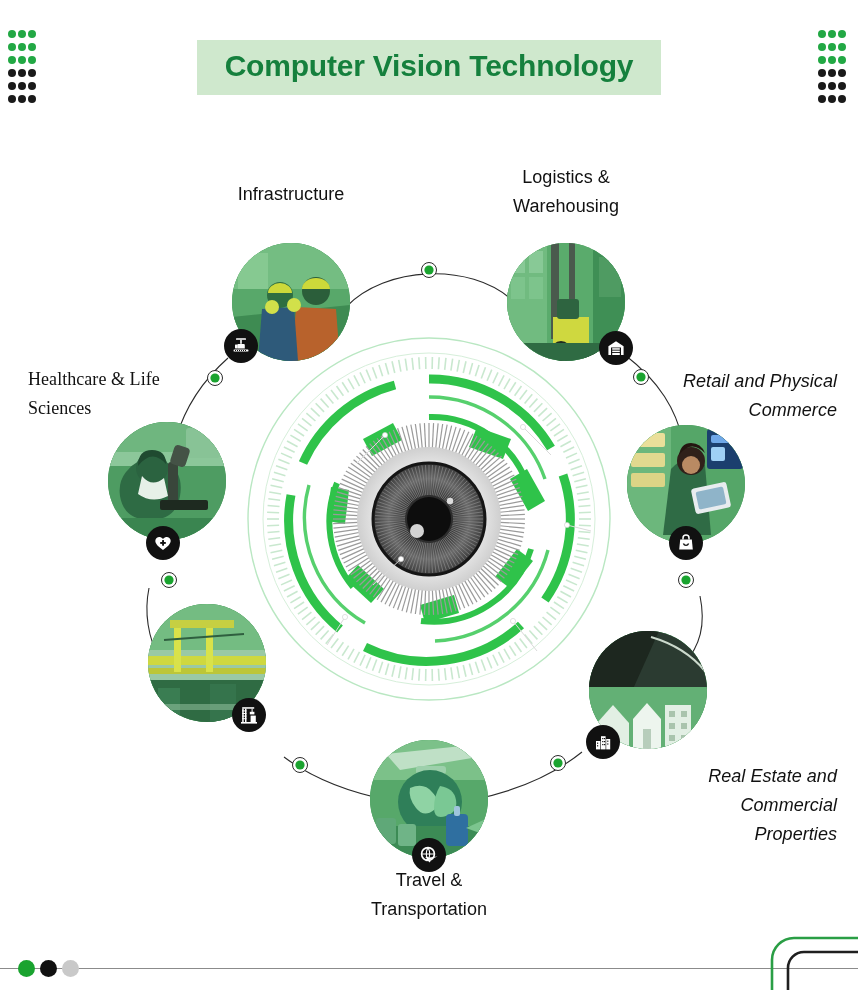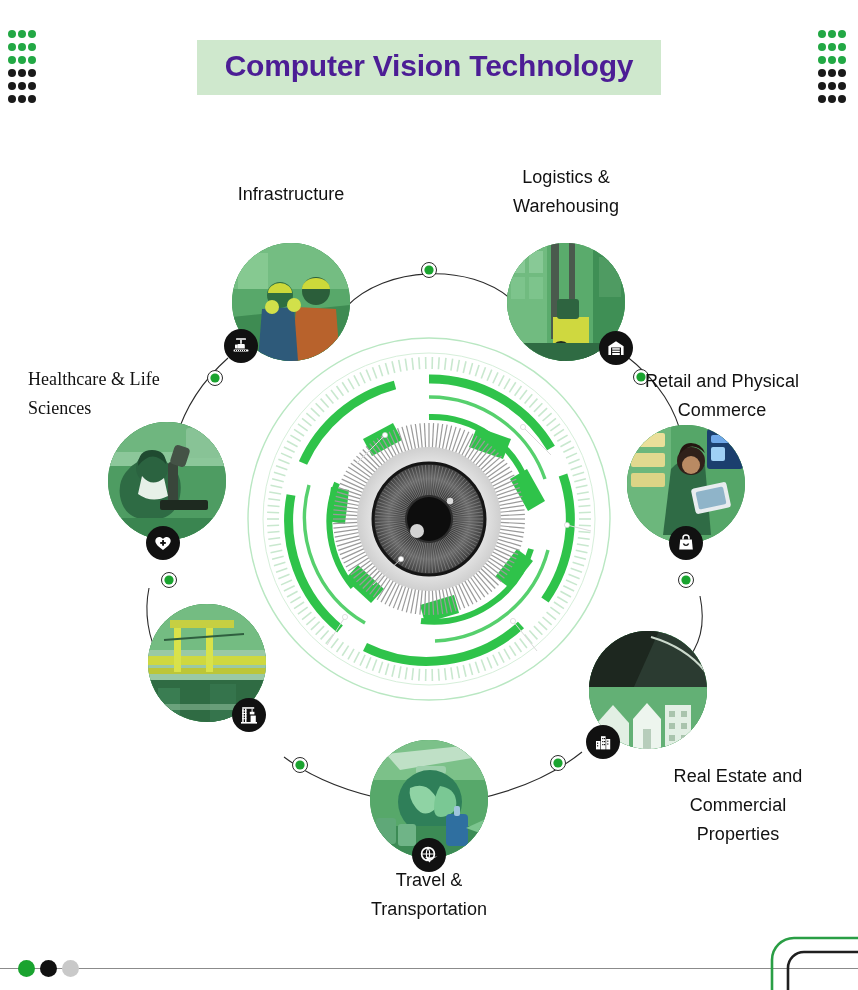--- a/index.html
+++ b/index.html
@@ -113,21 +113,21 @@
   .node-label {
     position: absolute;
     font-size: 18px;
     font-weight: 500;
     color: #111111;
     line-height: 1.62;
     letter-spacing: 0.05px;
     white-space: pre-line;
   }
   .lbl-left   { text-align: left; }
-  .lbl-right  { text-align: center; }
+  .lbl-right  { text-align: right; font-style: italic; }
   .lbl-center { text-align: center; }
 
   
   .footer-line {
     position: absolute;
     left: 0;
     top: 968px;
     width: 858px;
     height: 1px;
     background: #8b8b8b;
@@ -194,21 +194,21 @@
       <div class="dot" style="background: rgb(26, 26, 26);"></div>
       <div class="dot" style="background: rgb(26, 26, 26);"></div>
       <div class="dot" style="background: rgb(26, 26, 26);"></div>
       <div class="dot" style="background: rgb(26, 26, 26);"></div>
       <div class="dot" style="background: rgb(26, 26, 26);"></div>
       <div class="dot" style="background: rgb(26, 26, 26);"></div>
     </div>
 
   <div class="title-wrap">
     <div class="title-line2-box" style="background: rgb(207, 232, 205);">
-      <div class="title-line2" style="color: #4c1d95;">Computer Vision Technology</div>
+      <div class="title-line2" style="color: #15803d;">Computer Vision Technology</div>
     </div>
   </div>
 
   <div class="diagram">
 
     <svg class="connector-svg" viewBox="0 0 858 990">
       <g fill="none" stroke="#2b2b2b" stroke-width="1.1">
         <path d="M346,307 C385,266 470,262 512,300"></path>
         <path d="M625,355 C660,382 676,410 683,441"></path>
         <path d="M700,596 C706,625 700,646 684,664"></path>

